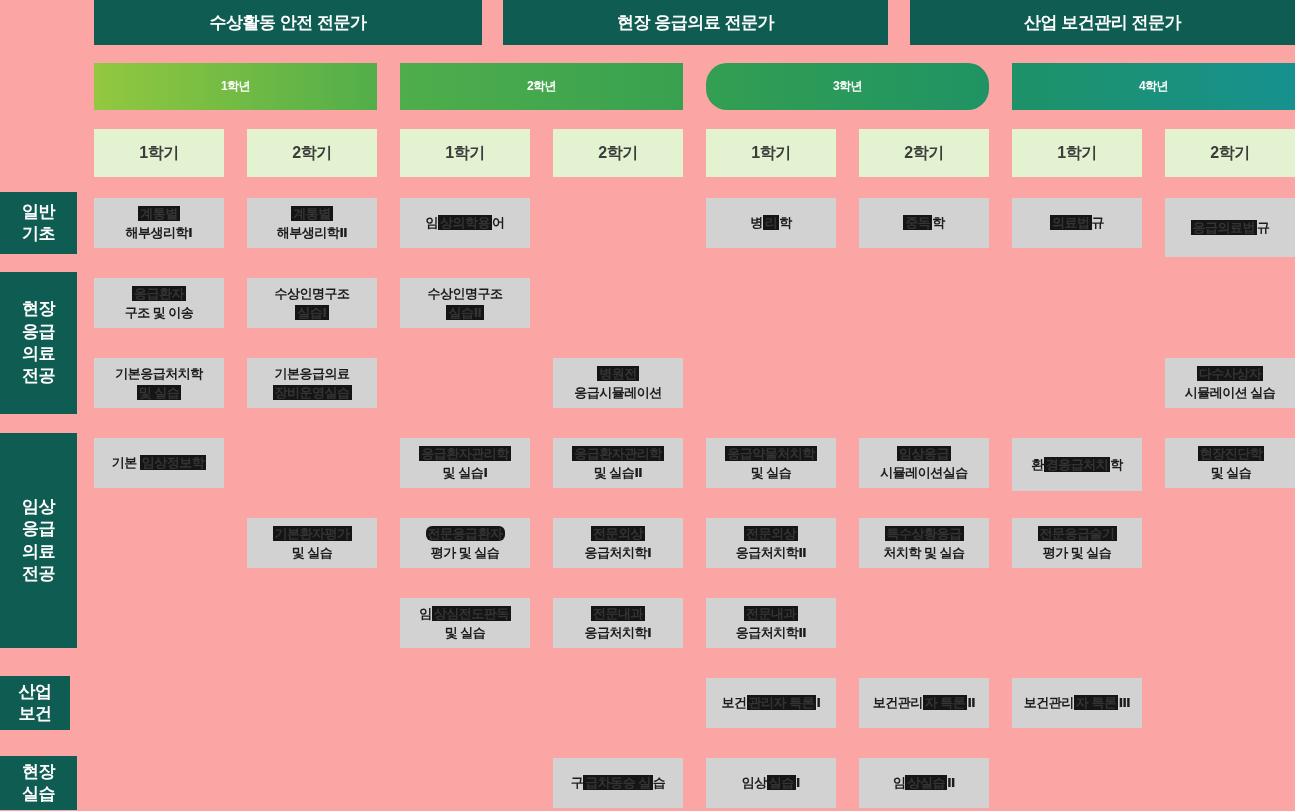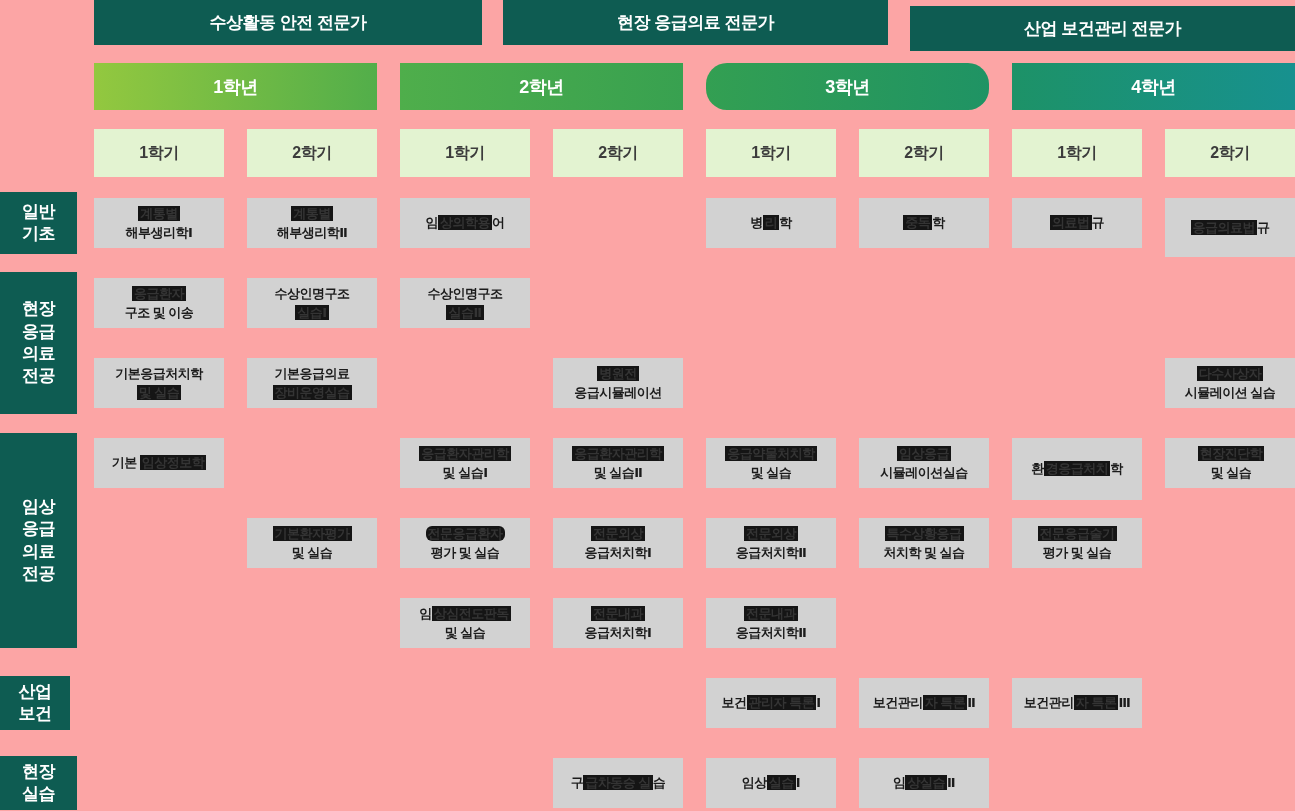--- a/index.html
+++ b/index.html
@@ -8,21 +8,21 @@
     position:relative; width:1295px; height:811px;
     background:#fca5a5; overflow:hidden;padding-left:48px;
   }
   .abs { position:absolute; box-sizing:border-box; }
   .expert-header {
     display:flex; align-items:center; justify-content:center;
     color:#ffffff; font-weight:bold; font-size:17px; letter-spacing:-0.5px;
   }
   .year-bar {
     display:flex; align-items:center; justify-content:center;
-    color:#ffffff; font-weight:bold; font-size:18px; letter-spacing:-0.5px;
+    color:#ffffff; font-weight:bold; font-size:12px; letter-spacing:-0.5px;
   }
   .semester-box {
     display:flex; align-items:center; justify-content:center;
     font-weight:bold; font-size:16px; color:#3c3c3c; letter-spacing:-0.5px;
   }
   .category-label {
     display:flex; flex-direction:column; align-items:center; justify-content:center;
     color:#ffffff; font-weight:bold; font-size:17px; line-height:1.32; letter-spacing:-0.5px;
     text-align:center;
   }
@@ -33,21 +33,21 @@
   }
   .course-box .hl { padding:0 2px; }
 </style>
 </head>
 <body>
 
 <div id="board">
   <div id="layer-experts">
       <div class="abs expert-header" style="left: 94px; top: 0px; width: 388px; height: 45px; background: rgb(14, 92, 82);">수상활동 안전 전문가</div>
       <div class="abs expert-header" style="left: 503px; top: 0px; width: 385px; height: 45px; background: rgb(14, 92, 82);">현장 응급의료 전문가</div>
-      <div class="abs expert-header" style="left: 910px; top: 6px; width: 385px; height: 45px; background: rgb(14, 92, 82);">산업 보건관리 전문가</div>
+      <div class="abs expert-header" style="left: 910px; top: 0px; width: 385px; height: 45px; background: rgb(14, 92, 82);">산업 보건관리 전문가</div>
     </div>
   <div id="layer-years">
       <div class="abs year-bar" style="left: 94px; top: 63px; width: 283px; height: 47px; background: linear-gradient(90deg, rgb(147, 200, 63), rgb(82, 174, 74));">1학년</div>
       <div class="abs year-bar" style="left: 400px; top: 63px; width: 283px; height: 47px; background: linear-gradient(90deg, rgb(79, 174, 75), rgb(56, 161, 80));">2학년</div>
       <div class="abs year-bar" style="left: 706px; top: 63px; width: 283px; height: 47px; background: linear-gradient(90deg, rgb(51, 159, 82), rgb(31, 147, 100)); border-radius: 21px;">3학년</div>
       <div class="abs year-bar" style="left: 1012px; top: 63px; width: 283px; height: 47px; background: linear-gradient(90deg, rgb(29, 146, 103), rgb(23, 145, 143));">4학년</div>
     </div>
   <div id="layer-semesters">
       <div class="abs semester-box" style="left: 94px; top: 129px; width: 130px; height: 48px; background: rgb(227, 243, 209);">1학기</div>
       <div class="abs semester-box" style="left: 247px; top: 129px; width: 130px; height: 48px; background: rgb(227, 243, 209);">2학기</div>
@@ -148,21 +148,21 @@
         <div>및 실습Ⅱ</div>
       </div>
       <div class="abs course-box" style="left: 706px; top: 438px; width: 130px; height: 50px; background: rgb(210, 210, 210); color: rgb(27, 27, 27);">
         <div><span class="hl" style="background: rgb(21, 21, 21); color: rgb(52, 52, 52);">응급약물처치학</span></div>
         <div>및 실습</div>
       </div>
       <div class="abs course-box" style="left: 859px; top: 438px; width: 130px; height: 50px; background: rgb(210, 210, 210); color: rgb(27, 27, 27);">
         <div><span class="hl" style="background: rgb(21, 21, 21); color: rgb(52, 52, 52);">임상응급</span></div>
         <div>시뮬레이션실습</div>
       </div>
-      <div class="abs course-box" style="left: 1012px; top: 438px; width: 130px; height: 62px; background: rgb(210, 210, 210); color: rgb(27, 27, 27);">
+      <div class="abs course-box" style="left: 1012px; top: 438px; width: 130px; height: 53px; background: rgb(210, 210, 210); color: rgb(27, 27, 27);">
         <div>환<span class="hl" style="background: rgb(21, 21, 21); color: rgb(52, 52, 52);">경응급처치</span>학</div>
       </div>
       <div class="abs course-box" style="left: 1165px; top: 438px; width: 132px; height: 50px; background: rgb(210, 210, 210); color: rgb(27, 27, 27);">
         <div><span class="hl" style="background: rgb(21, 21, 21); color: rgb(52, 52, 52);">현장진단학</span></div>
         <div>및 실습</div>
       </div>
       <div class="abs course-box" style="left: 247px; top: 518px; width: 130px; height: 50px; background: rgb(210, 210, 210); color: rgb(27, 27, 27);">
         <div><span class="hl" style="background: rgb(21, 21, 21); color: rgb(52, 52, 52);">기본환자평가</span></div>
         <div>및 실습</div>
       </div>

